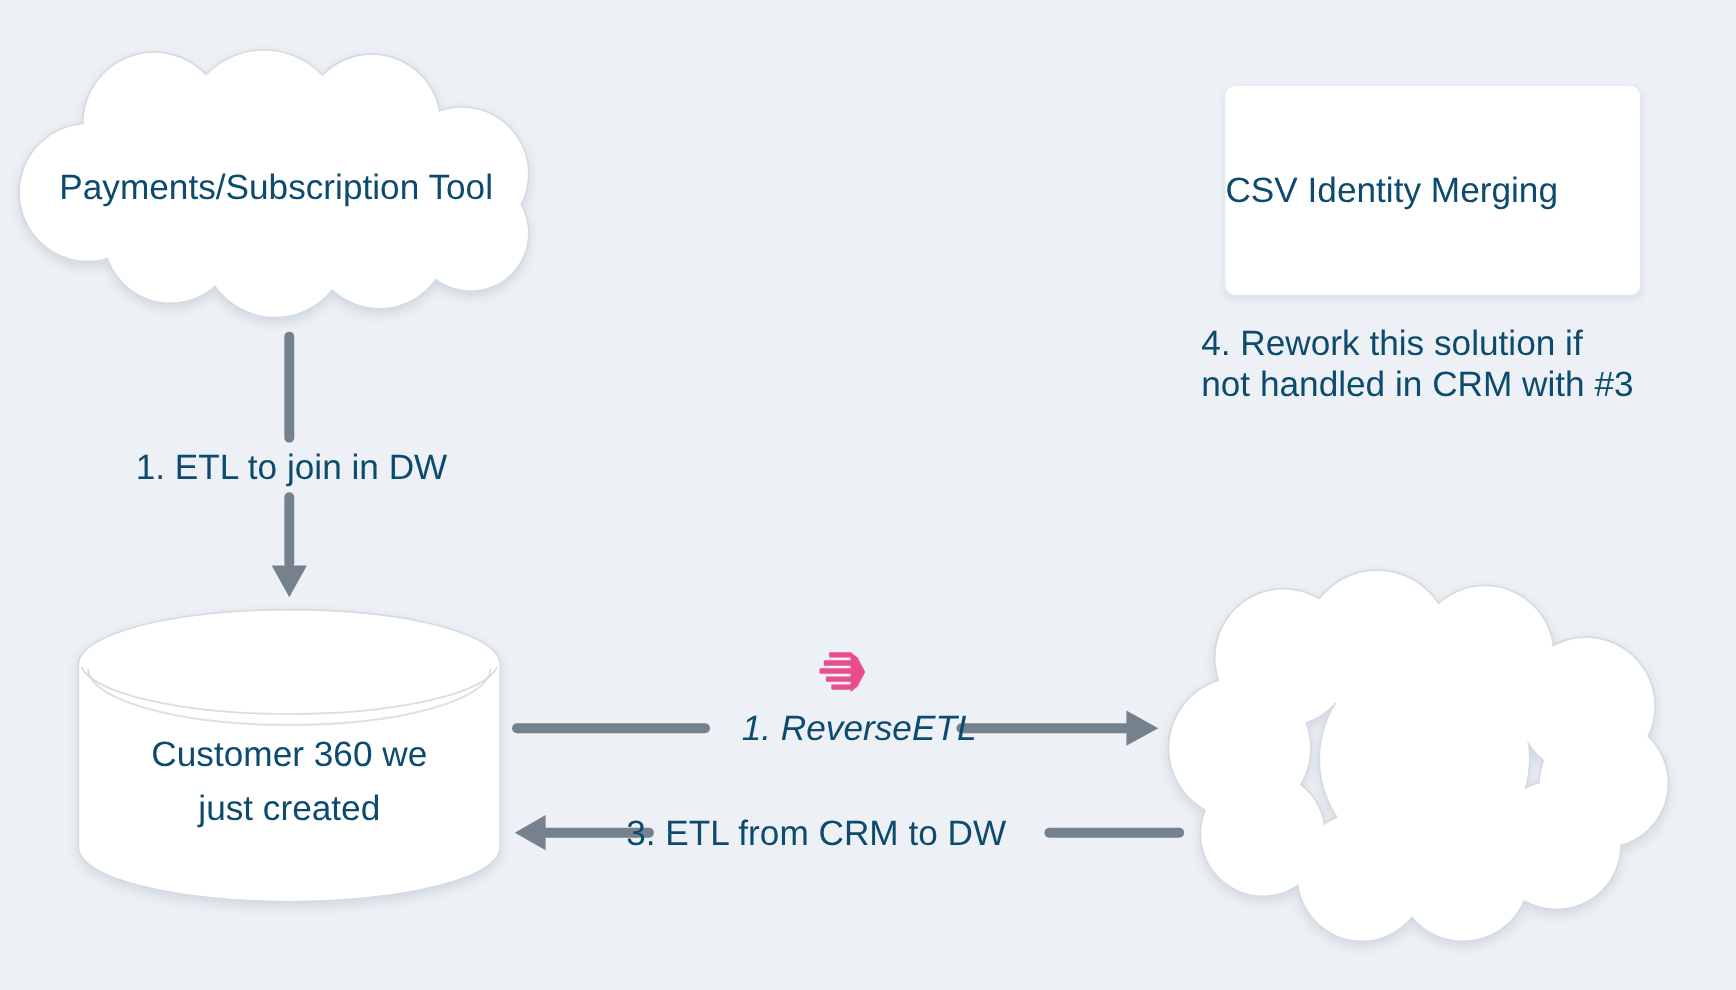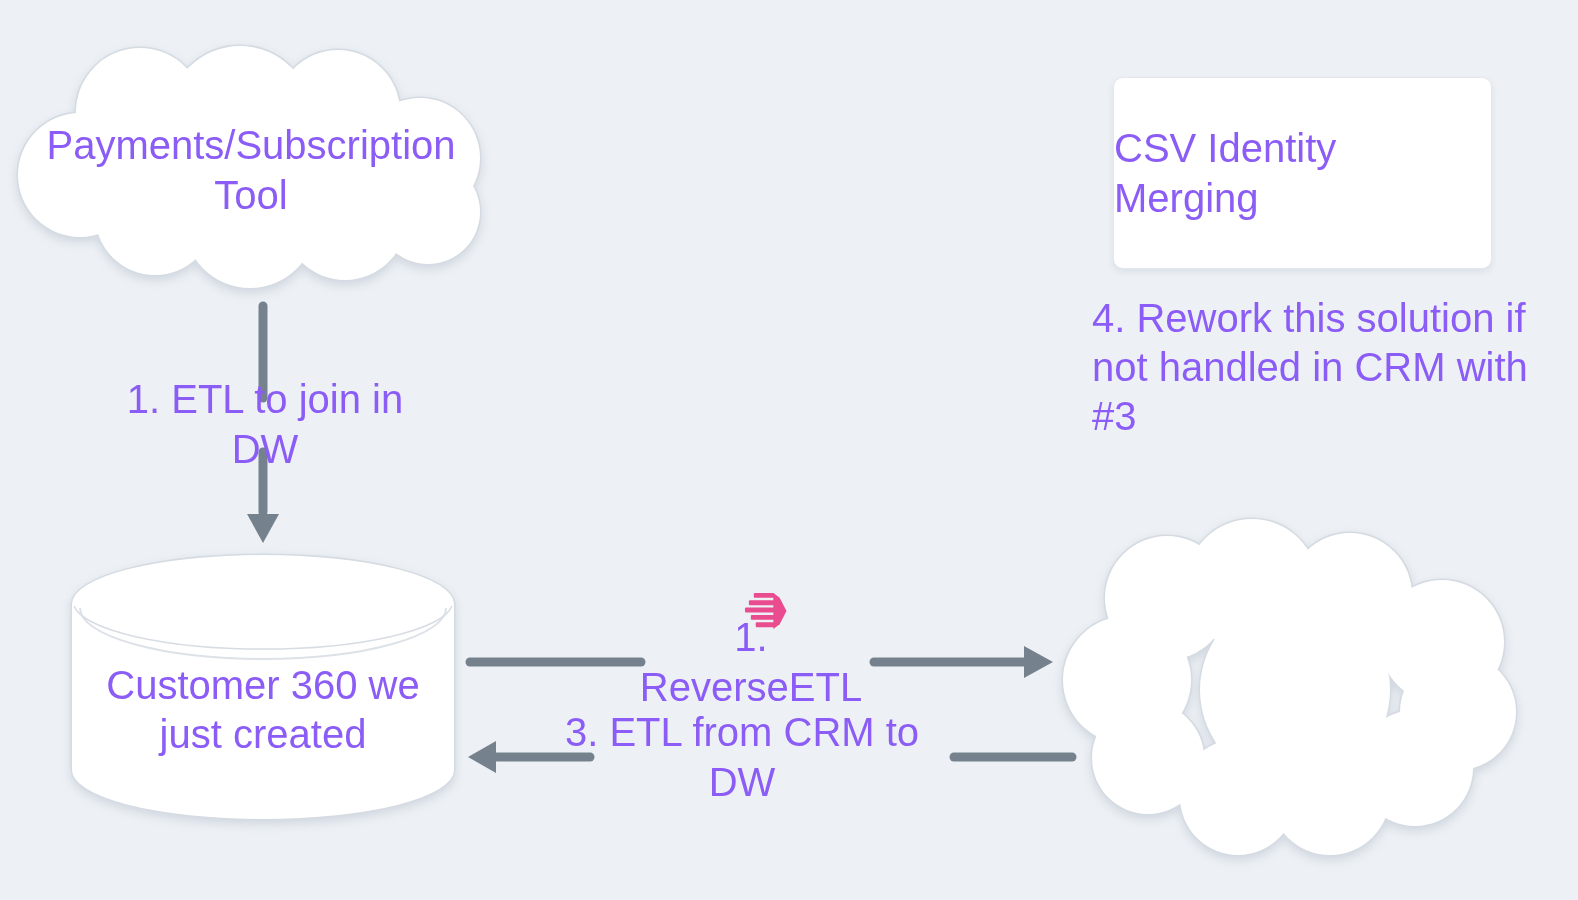--- a/index.html
+++ b/index.html
@@ -6,25 +6,25 @@
   body{
     width:1578px;height:900px;position:relative;overflow:hidden;
     background:#edf1f5;
     font-family:"Liberation Sans", sans-serif;
     color:#2e3947;
   }
   .stage{position:absolute;inset:0;}
   svg.diagram{position:absolute;left:0;top:0;}
   .shadowed{filter:drop-shadow(0 4px 5px rgba(140,152,172,0.28));}
   .label{
-    position:absolute;font-size:40px;line-height:1.25;color:#8b5cf6;
+    position:absolute;font-size:32px;line-height:1.25;color:#0c4a6e;
   }
   .label.center{display:flex;align-items:center;justify-content:center;text-align:center;}
   .multiline{white-space:pre-line;}
-  .note{line-height:49px;white-space:pre-line;}
+  .note{line-height:37px;white-space:pre-line;}
   .card{
     position:absolute;left:1113px;top:77px;width:377px;height:190px;
     background:#ffffff;border:1px solid #e4e8ee;border-radius:10px;
     box-shadow:0 3px 6px rgba(140,152,172,0.18);
     display:flex;align-items:center;justify-content:flex-start;
   }
   .ht-icon{position:absolute;left:744px;top:591px;width:43px;height:40px;}
 </style>
 </head>
 <body>
@@ -117,21 +117,21 @@
   </div>
 
   <div class="label center" style="left:12px;top:50px;width:478px;height:240px;">Payments/Subscription Tool</div>
 
   <div class="label center multiline" style="left:73px;top:600px;width:380px;height:220px;line-height:49px;">Customer 360 we
 just created</div>
 
 
   <div class="label center" style="left:115px;top:404px;width:300px;height:40px;">1. ETL to join in DW</div>
 
-  <div class="label center" style="left:634px;top:642px;width:234px;height:40px;">1. ReverseETL</div>
+  <div class="label center" style="left:664px;top:642px;width:234px;height:40px;font-style:italic;">1. ReverseETL</div>
 
   <div class="label center" style="left:561px;top:737px;width:362px;height:40px;">3. ETL from CRM to DW</div>
 
   <div class="label note" style="left:1092px;top:294px;width:440px;">4. Rework this solution if
 not handled in CRM with #3</div>
 
   <svg class="ht-icon" viewBox="0 0 44 40">
     <g fill="#ea4c90">
       <rect x="10" y="1.5" width="21" height="5" rx="1"></rect>
       <rect x="5" y="9" width="26" height="5" rx="1"></rect>

